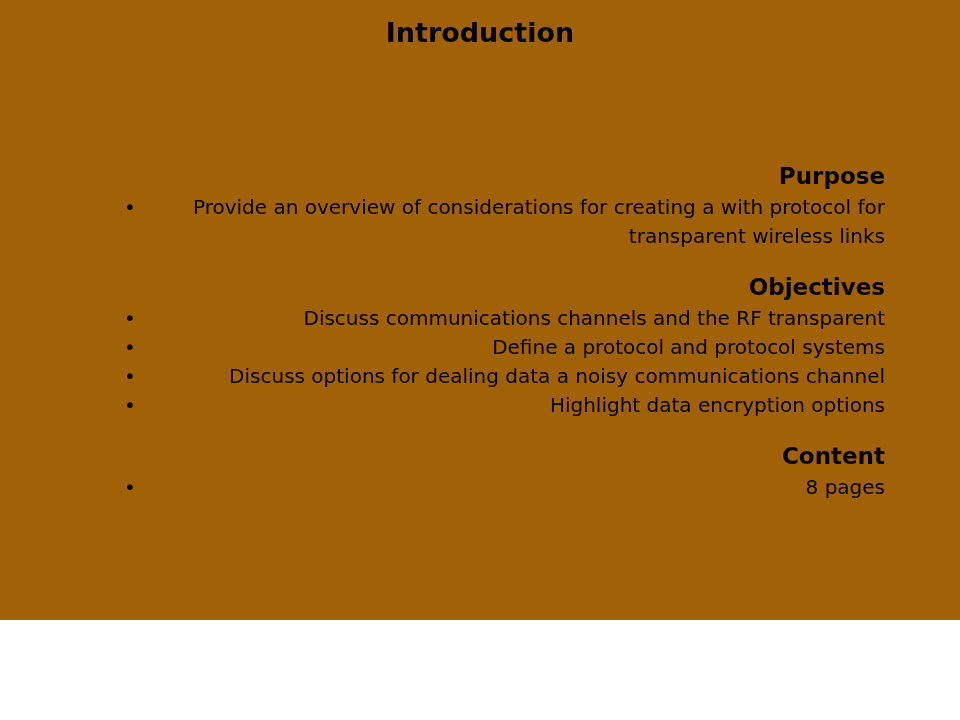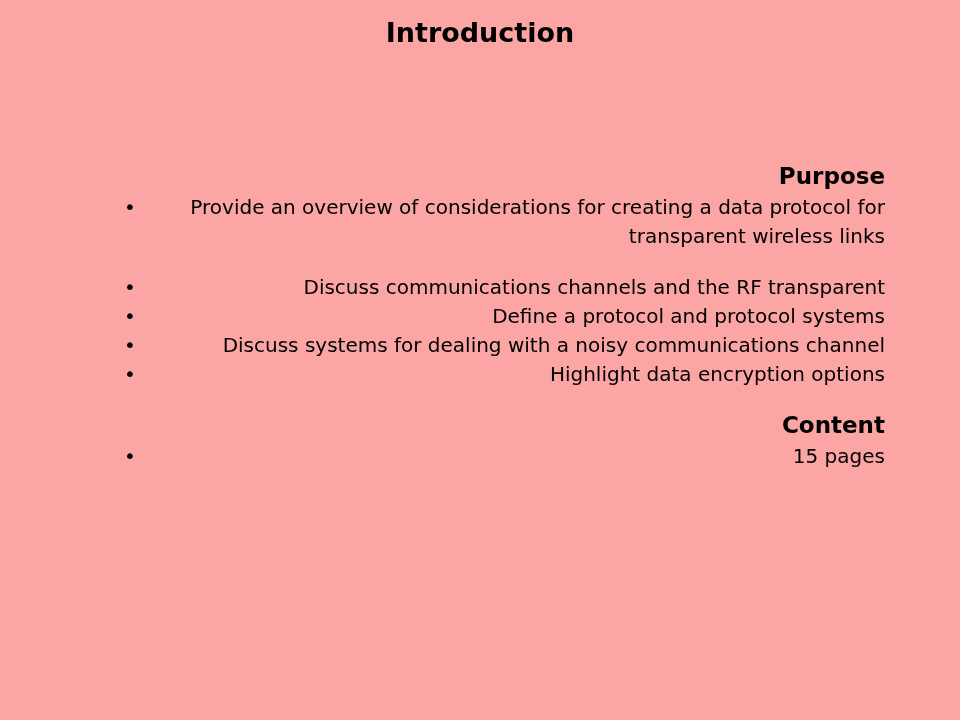--- a/index.html
+++ b/index.html
@@ -11,22 +11,22 @@
     width: 960px;
     height: 720px;
     overflow: hidden;
     font-family: "DejaVu Sans", "Liberation Sans", sans-serif;
     color: #000000;
     position: relative;
   }
   .slide {
     position: relative;
     width: 960px;
-    height: 720px;
-    background: #fca5a5;
+    height: 620px;
+    background: #a16207;
   }
   .slide-title {
     position: absolute;
     top: 16px;
     left: 0;
     width: 960px;
     text-align: center;
     font-size: 27px;
     font-weight: bold;
     letter-spacing: 0px;
@@ -85,50 +85,51 @@
 
   <div class="slide-title">Introduction</div>
 
   <div class="body-block">
 
     <div class="section">
       <div class="section-heading">Purpose</div>
       <ul class="bullet-list">
         <li class="bullet-item">
           <span class="bullet-marker">•</span>
-          <span class="bullet-text">Provide an overview of considerations for creating a data protocol for transparent wireless links</span>
+          <span class="bullet-text">Provide an overview of considerations for creating a with protocol for transparent wireless links</span>
         </li>
       </ul>
     </div>
 
     <div class="section">
+      <div class="section-heading">Objectives</div>
       <ul class="bullet-list">
         <li class="bullet-item">
           <span class="bullet-marker">•</span>
           <span class="bullet-text">Discuss communications channels and the RF transparent</span>
         </li>
         <li class="bullet-item">
           <span class="bullet-marker">•</span>
           <span class="bullet-text">Define a protocol and protocol systems</span>
         </li>
         <li class="bullet-item">
           <span class="bullet-marker">•</span>
-          <span class="bullet-text">Discuss systems for dealing with a noisy communications channel</span>
+          <span class="bullet-text">Discuss options for dealing data a noisy communications channel</span>
         </li>
         <li class="bullet-item">
           <span class="bullet-marker">•</span>
           <span class="bullet-text">Highlight data encryption options</span>
         </li>
       </ul>
     </div>
 
     <div class="section">
       <div class="section-heading">Content</div>
       <ul class="bullet-list">
         <li class="bullet-item">
           <span class="bullet-marker">•</span>
-          <span class="bullet-text">15 pages</span>
+          <span class="bullet-text">8 pages</span>
         </li>
       </ul>
     </div>
 
   </div>
 </div>
 
 </body></html>

